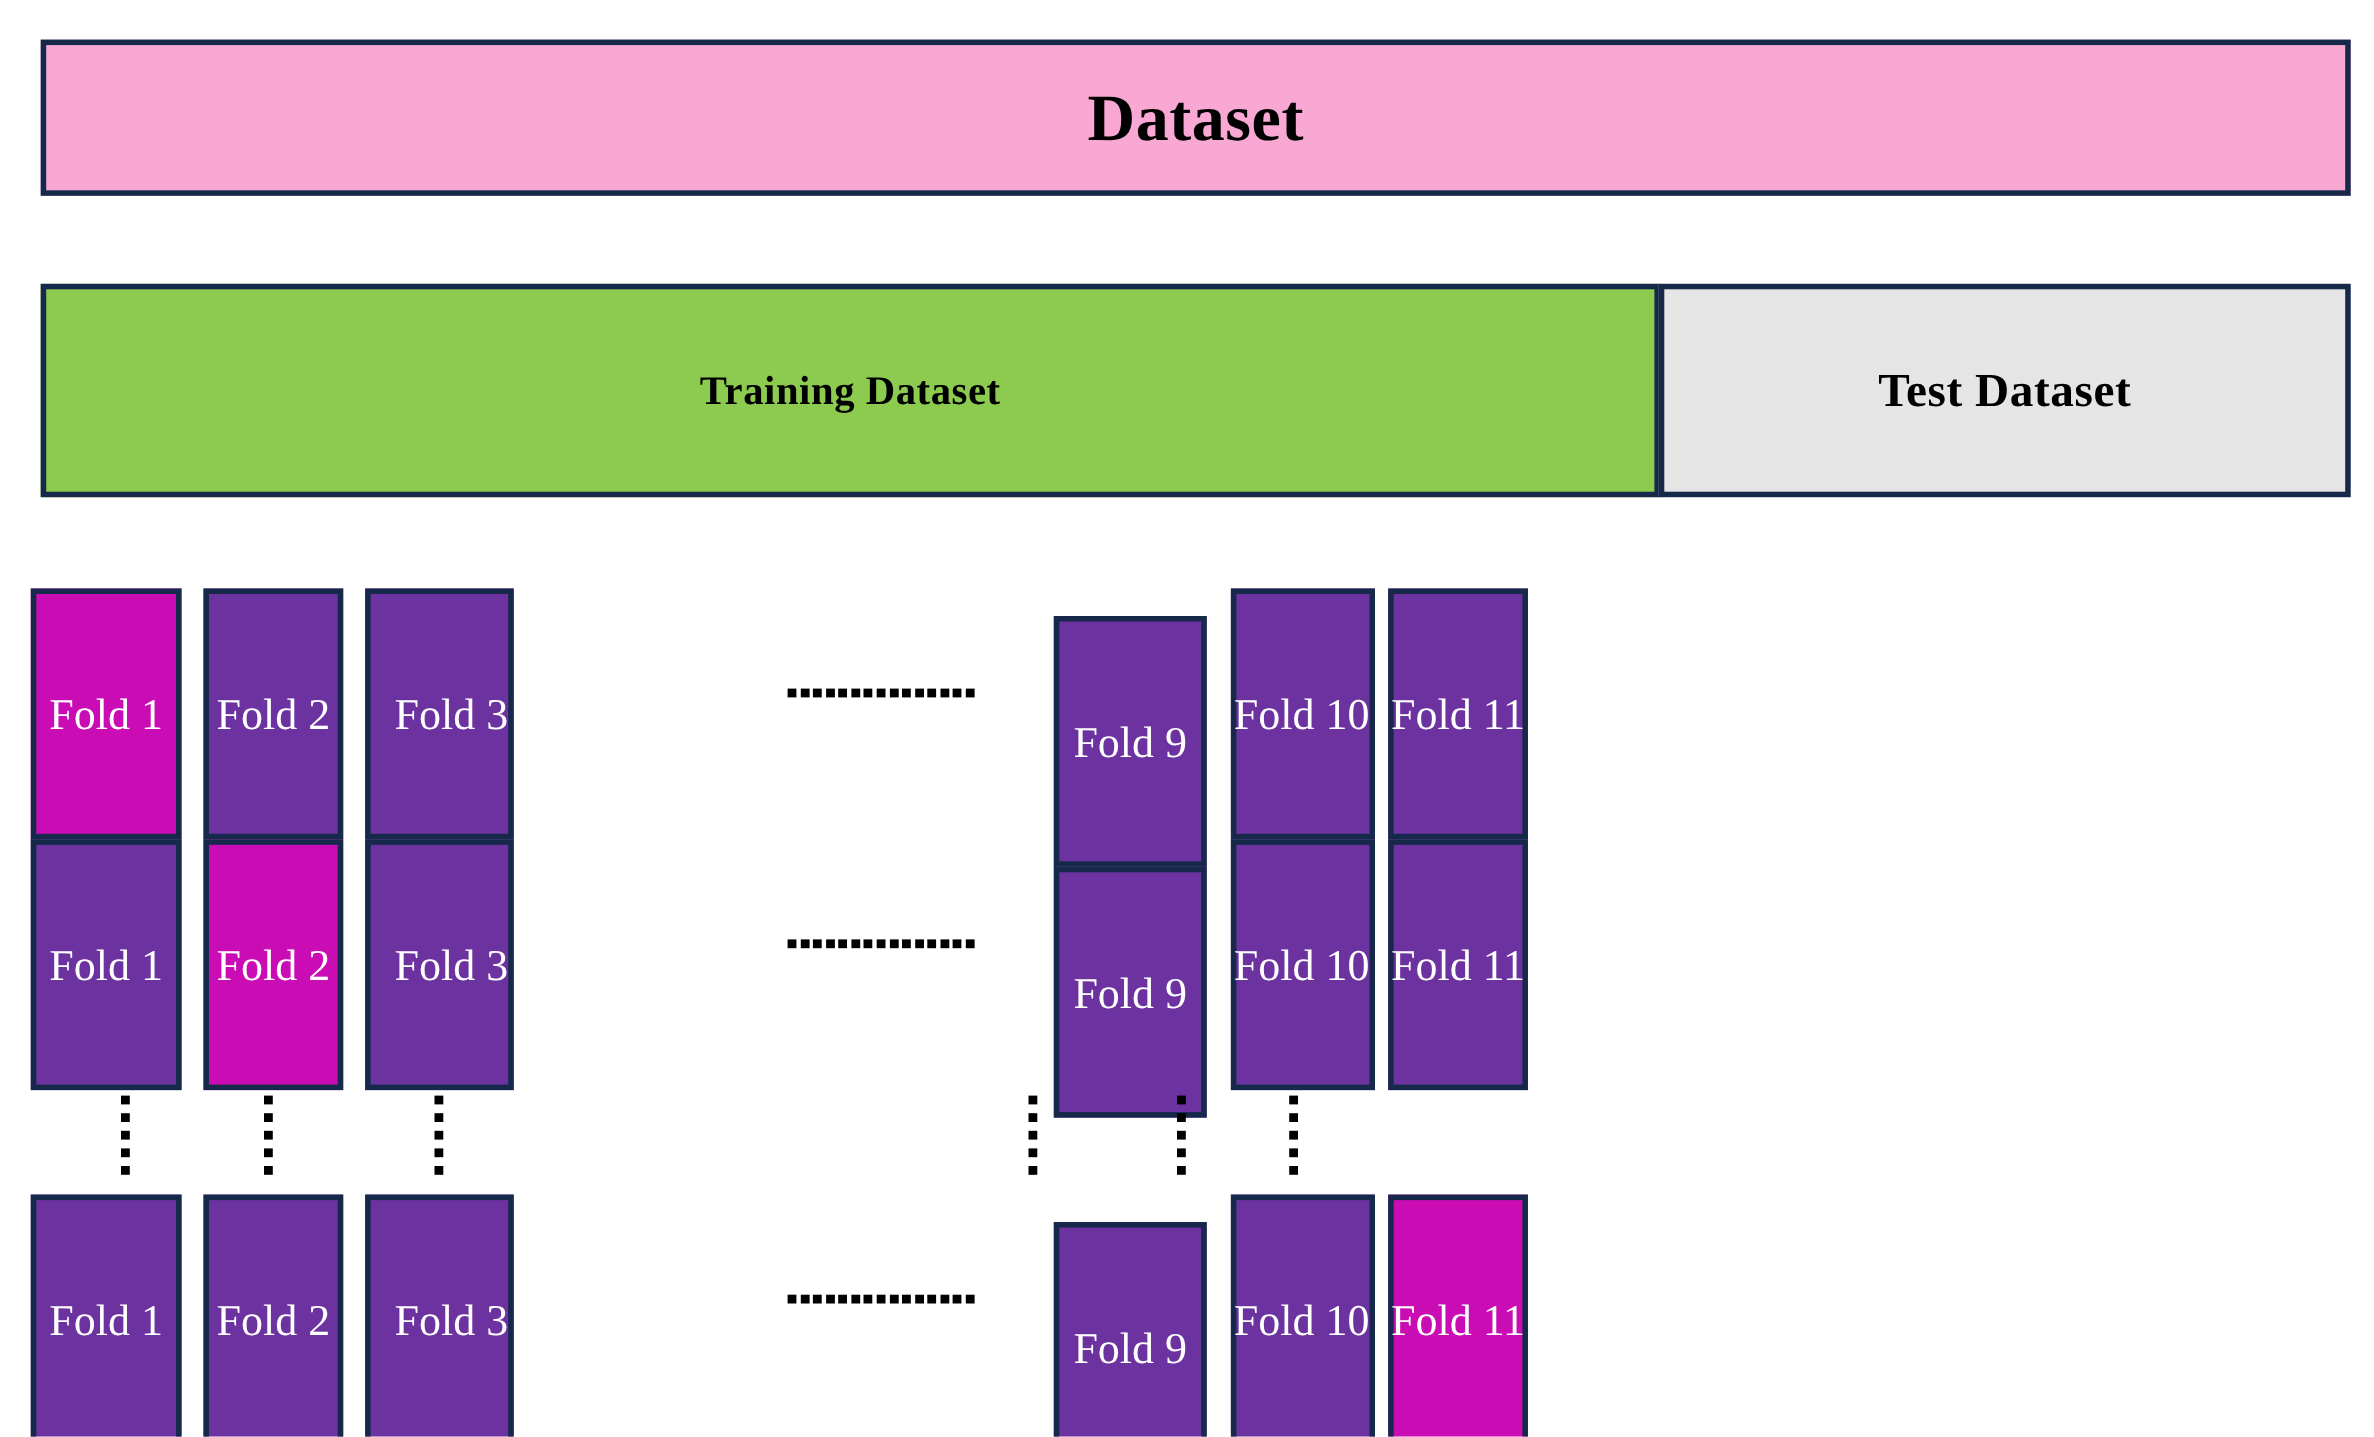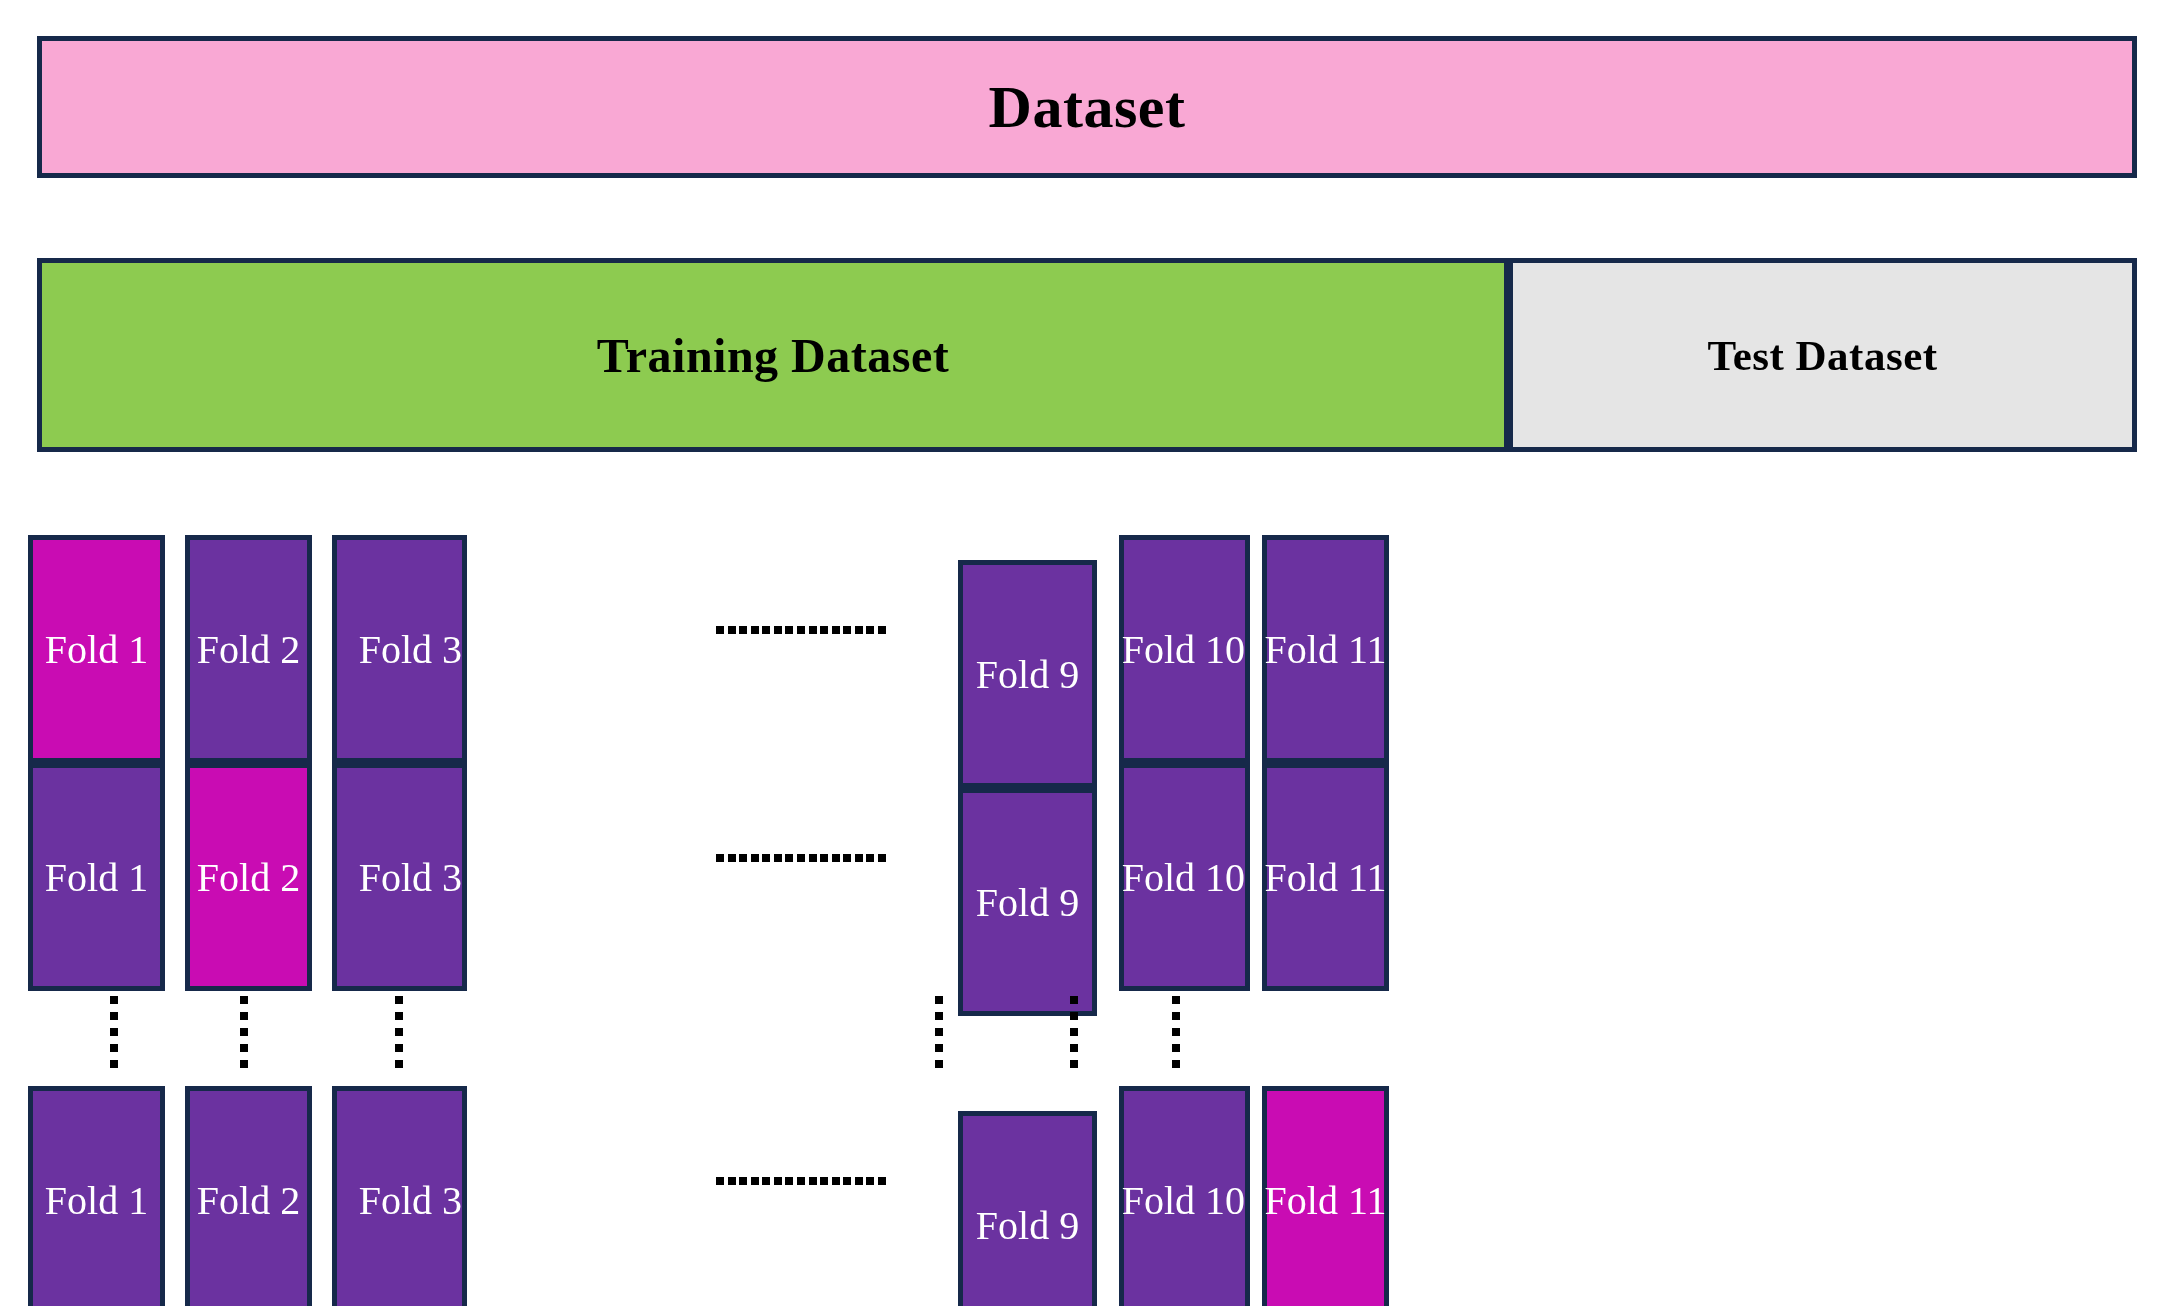--- a/index.html
+++ b/index.html
@@ -45,21 +45,21 @@
   }
   #dataset-bar .bar-label { font-size: 60px; }
 
   #training-bar {
     left: 37px;
     top: 258px;
     width: 1472px;
     height: 194px;
     background: #8DCB50;
   }
-  #training-bar .bar-label { font-size: 48px; }
+  #training-bar .bar-label { font-size: 37px; }
 
   #test-bar {
     left: 1508px;
     top: 258px;
     width: 629px;
     height: 194px;
     background: #e5e5e5;
   }
   #test-bar .bar-label { font-size: 43px; }
 

